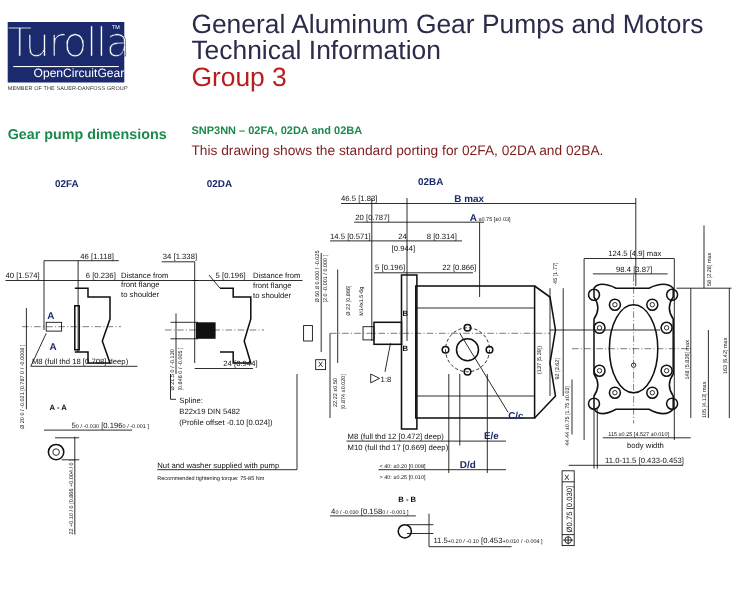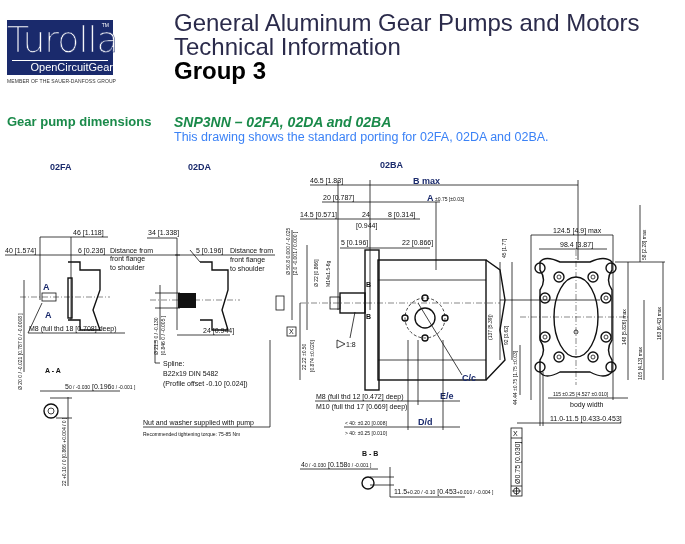--- a/index.html
+++ b/index.html
@@ -4,24 +4,24 @@
 <style>
   html,body{margin:0;padding:0;background:#fff;}
   body{width:685px;height:544px;position:relative;overflow:hidden;font-family:"Liberation Sans","DejaVu Sans",sans-serif;}
   .logo{position:absolute;left:7px;top:20px;width:106px;height:55px;background:#1a2a6c;}
   .logo .brand{position:absolute;left:0;right:0;top:2px;text-align:center;color:#fff;font-size:36px;letter-spacing:-1px;font-family:"DejaVu Sans",sans-serif;font-weight:300;line-height:36px;-webkit-text-stroke:0.5px #1a2a6c;}
   .logo .tm{position:absolute;right:4px;top:2px;color:#fff;font-size:5px;}
   .logo .bar{position:absolute;left:5px;right:5px;top:40px;height:1px;background:#fff;}
   .logo .sub{position:absolute;left:0;right:0;top:41px;text-align:right;color:#fff;font-size:11px;line-height:13px;}
   .member{position:absolute;left:7px;top:78px;font-size:5px;color:#333;letter-spacing:0.1px;}
   .htitle{position:absolute;left:174px;color:#2b2b4b;font-size:24px;line-height:24px;}
-  .htitle.green{color:#000000;font-weight:bold;}
+  .htitle.green{color:#b91c1c;}
   .sec-title{position:absolute;left:7px;top:114px;color:#1a8a4a;font-weight:bold;font-size:13px;line-height:16px;text-align:right;}
-  .sub-title{position:absolute;left:174px;top:114px;color:#1a8a4a;font-weight:bold;font-size:14px;font-style:italic;}
-  .desc{position:absolute;left:174px;top:130px;color:#3b82f6;font-size:12.5px;}
+  .sub-title{position:absolute;left:174px;top:114px;color:#1a8a4a;font-weight:bold;font-size:10px;}
+  .desc{position:absolute;left:174px;top:130px;color:#7f1d1d;font-size:12.5px;}
   svg{position:absolute;left:0;top:0;}
   svg text{font-family:"Liberation Sans","DejaVu Sans",sans-serif;}
   .lbl{font-size:7px;fill:#111;}
   .sm{font-size:5px;fill:#111;}
   .hdr{font-size:9px;font-weight:bold;fill:#1a2a6c;}
   .blue{fill:#1a2a6c;font-weight:bold;font-size:9px;}
   .ln{stroke:#111;stroke-width:0.8;fill:none;}
   .th{stroke:#111;stroke-width:1.4;fill:none;}
   .cl{stroke:#111;stroke-width:0.5;stroke-dasharray:6 2 1 2;fill:none;}
   .fill{fill:#111;}

